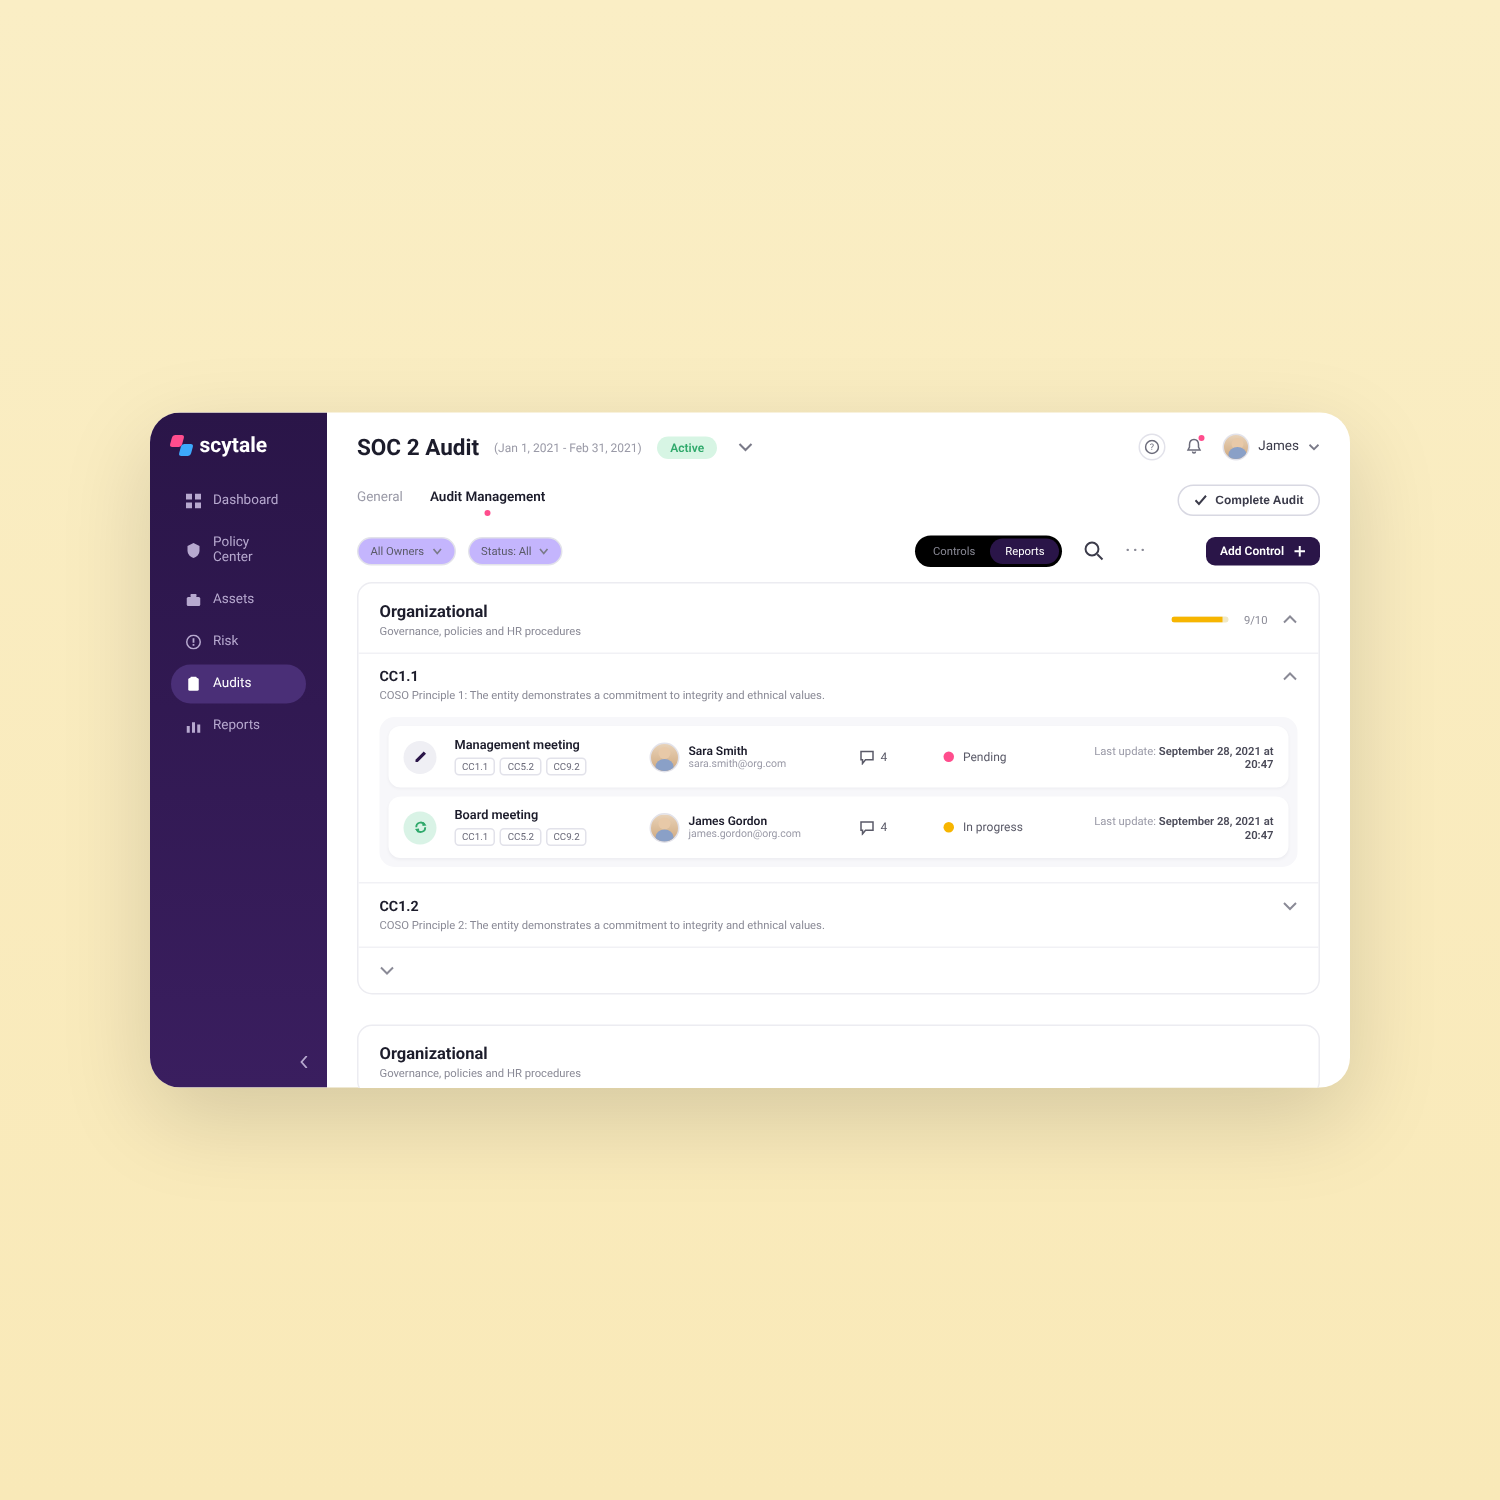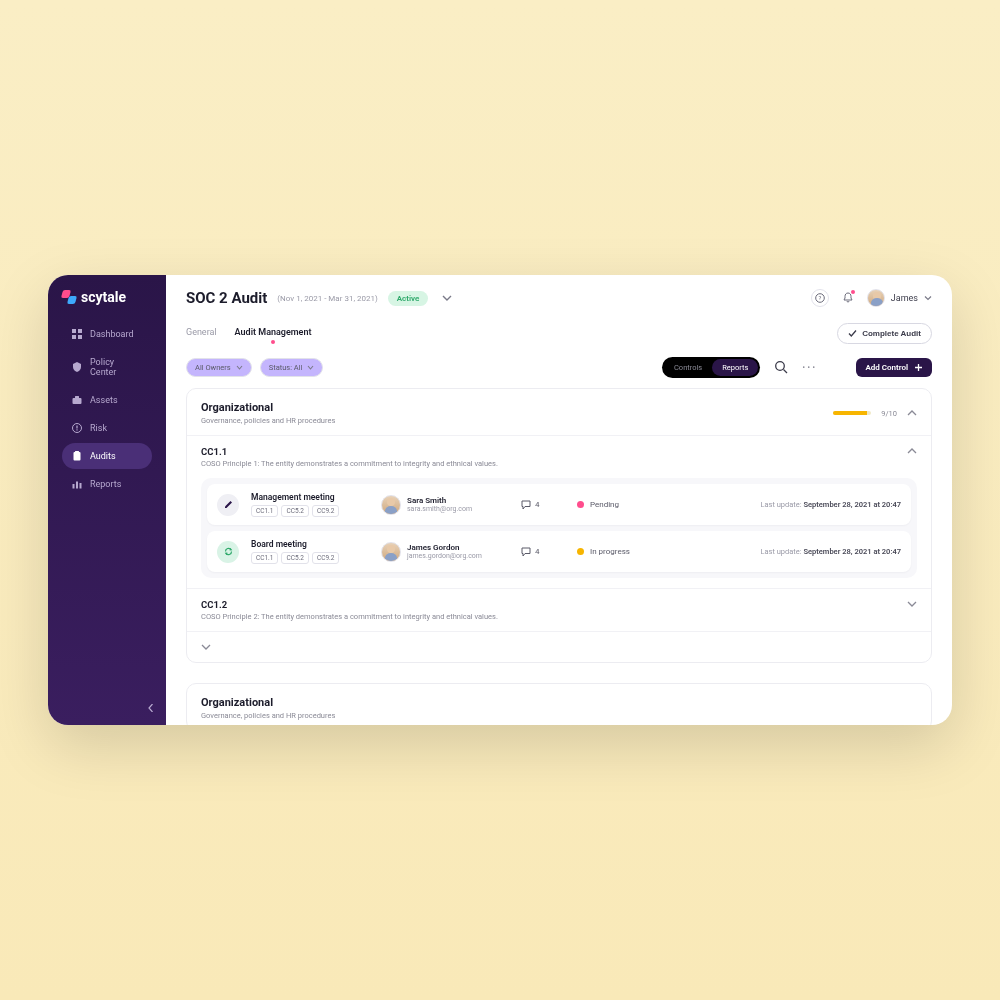--- a/index.html
+++ b/index.html
@@ -3,21 +3,21 @@
 <meta charset="utf-8">
 <style>
   * { box-sizing: border-box; margin: 0; padding: 0; }
   body {
     font-family: -apple-system, BlinkMacSystemFont, "Segoe UI", Roboto, Helvetica, Arial, sans-serif;
     background: linear-gradient(180deg, #faeec5 0%, #f9e9b8 100%);
     width: 1000px; height: 1000px;
     display: flex; align-items: center; justify-content: center;
   }
   .app {
-    width: 904px; height: 450px;
+    width: 800px; height: 450px;
     background: #fff;
     border-radius: 20px;
     overflow: hidden;
     display: flex;
     box-shadow: 0 20px 60px rgba(0,0,0,0.15);
   }
   
   .sidebar {
     width: 118px;
     background: linear-gradient(180deg, #2a1548 0%, #3a1e5f 100%);
@@ -259,21 +259,21 @@
           <path d="M5.5 0 L2 4 L5.5 8" stroke="currentColor" stroke-width="1.2" fill="none"></path>
         </svg>
     </div>
   </aside>
 
   <main class="main">
 
     <div class="header">
       <div class="title-wrap">
         <span class="page-title">SOC 2 Audit</span>
-        <span class="date-range">(Nov 1, 2021 - Mar 31, 2021)</span>
+        <span class="date-range">(Jan 1, 2021 - Feb 31, 2021)</span>
         <span class="badge-active">Active</span>
         <span class="chev-down">
           <svg width="10" height="10" viewBox="0 0 10 10">
               <path d="M1 3 L5 7 L9 3" stroke="currentColor" stroke-width="1.4" fill="none"></path>
             </svg>
         </span>
       </div>
       <div class="header-right">
         <span class="icon-btn ring">
           <svg width="10" height="10" viewBox="0 0 10 10">

